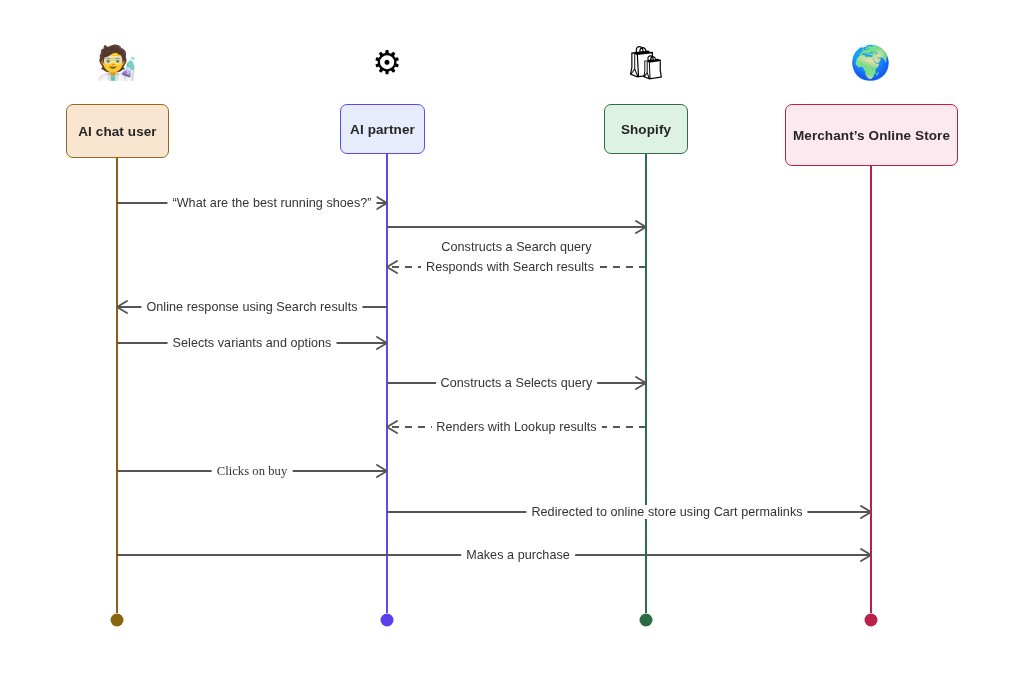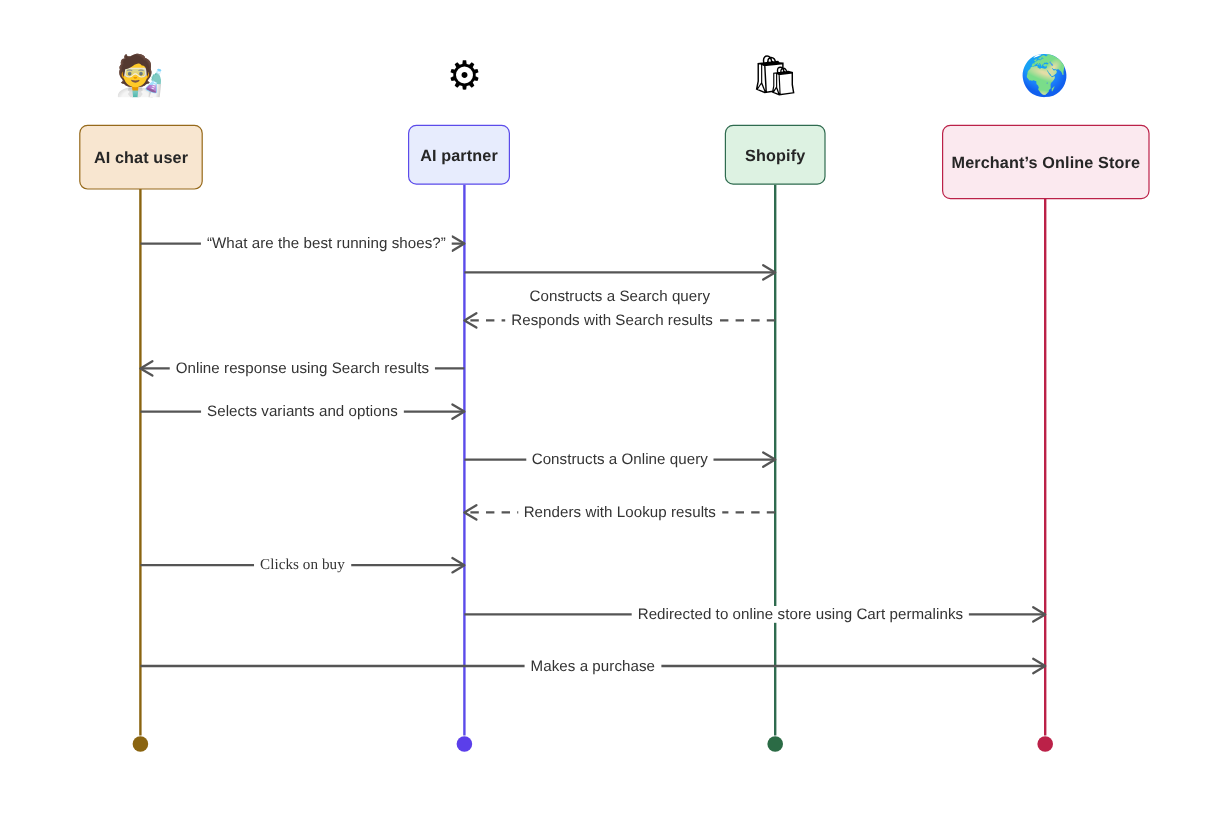--- a/index.html
+++ b/index.html
@@ -82,25 +82,25 @@
       <polyline points="861,549 871,555 861,561" fill="none" stroke="#555555" stroke-width="1.9" stroke-linecap="round" stroke-linejoin="round"></polyline>
     </g>
   </svg>
 
 <div id="overlay">
     <div class="msglabel" style="left: 252px; top: 203px; margin-left: 20px;">“What are the best running shoes?”</div>
     <div class="msglabel" style="left: 516.5px; top: 227px; margin-top: 20px;">Constructs a Search query</div>
     <div class="msglabel" style="left: 510px; top: 267px;">Responds with Search results</div>
     <div class="msglabel" style="left: 252px; top: 307px;">Online response using Search results</div>
     <div class="msglabel" style="left: 252px; top: 343px; text-align: center;">Selects variants and options</div>
-    <div class="msglabel" style="left: 516.5px; top: 383px;">Constructs a Online query</div>
+    <div class="msglabel" style="left: 516.5px; top: 383px;">Constructs a Selects query</div>
     <div class="msglabel" style="left: 516.5px; top: 427px;">Renders with Lookup results</div>
     <div class="msglabel" style="left: 252px; top: 471px; font-family: Liberation Serif, serif;">Clicks on buy</div>
     <div class="msglabel" style="left: 667px; top: 512px;">Redirected to online store using Cart permalinks</div>
-    <div class="msglabel" style="left: 494px; top: 555px;">Makes a purchase</div>
+    <div class="msglabel" style="left: 518px; top: 555px;">Makes a purchase</div>
     <div class="picon" style="left: 92px; top: 46px; width: 50px;">🧑‍🔬</div>
     <div class="pbox" style="left: 66px; top: 104px; width: 103px; height: 54px; background: rgb(248, 230, 208); border-color: rgb(150, 105, 26);">
       <span>AI chat user</span>
     </div>
     <div class="picon" style="left: 362px; top: 46px; width: 50px;">⚙</div>
     <div class="pbox" style="left: 340px; top: 104px; width: 85px; height: 50px; background: rgb(231, 236, 253); border-color: rgb(91, 75, 234);">
       <span>AI partner</span>
     </div>
     <div class="picon" style="left: 621px; top: 46px; width: 50px;">🛍</div>
     <div class="pbox" style="left: 604px; top: 104px; width: 84px; height: 50px; background: rgb(221, 242, 226); border-color: rgb(47, 107, 79);">

